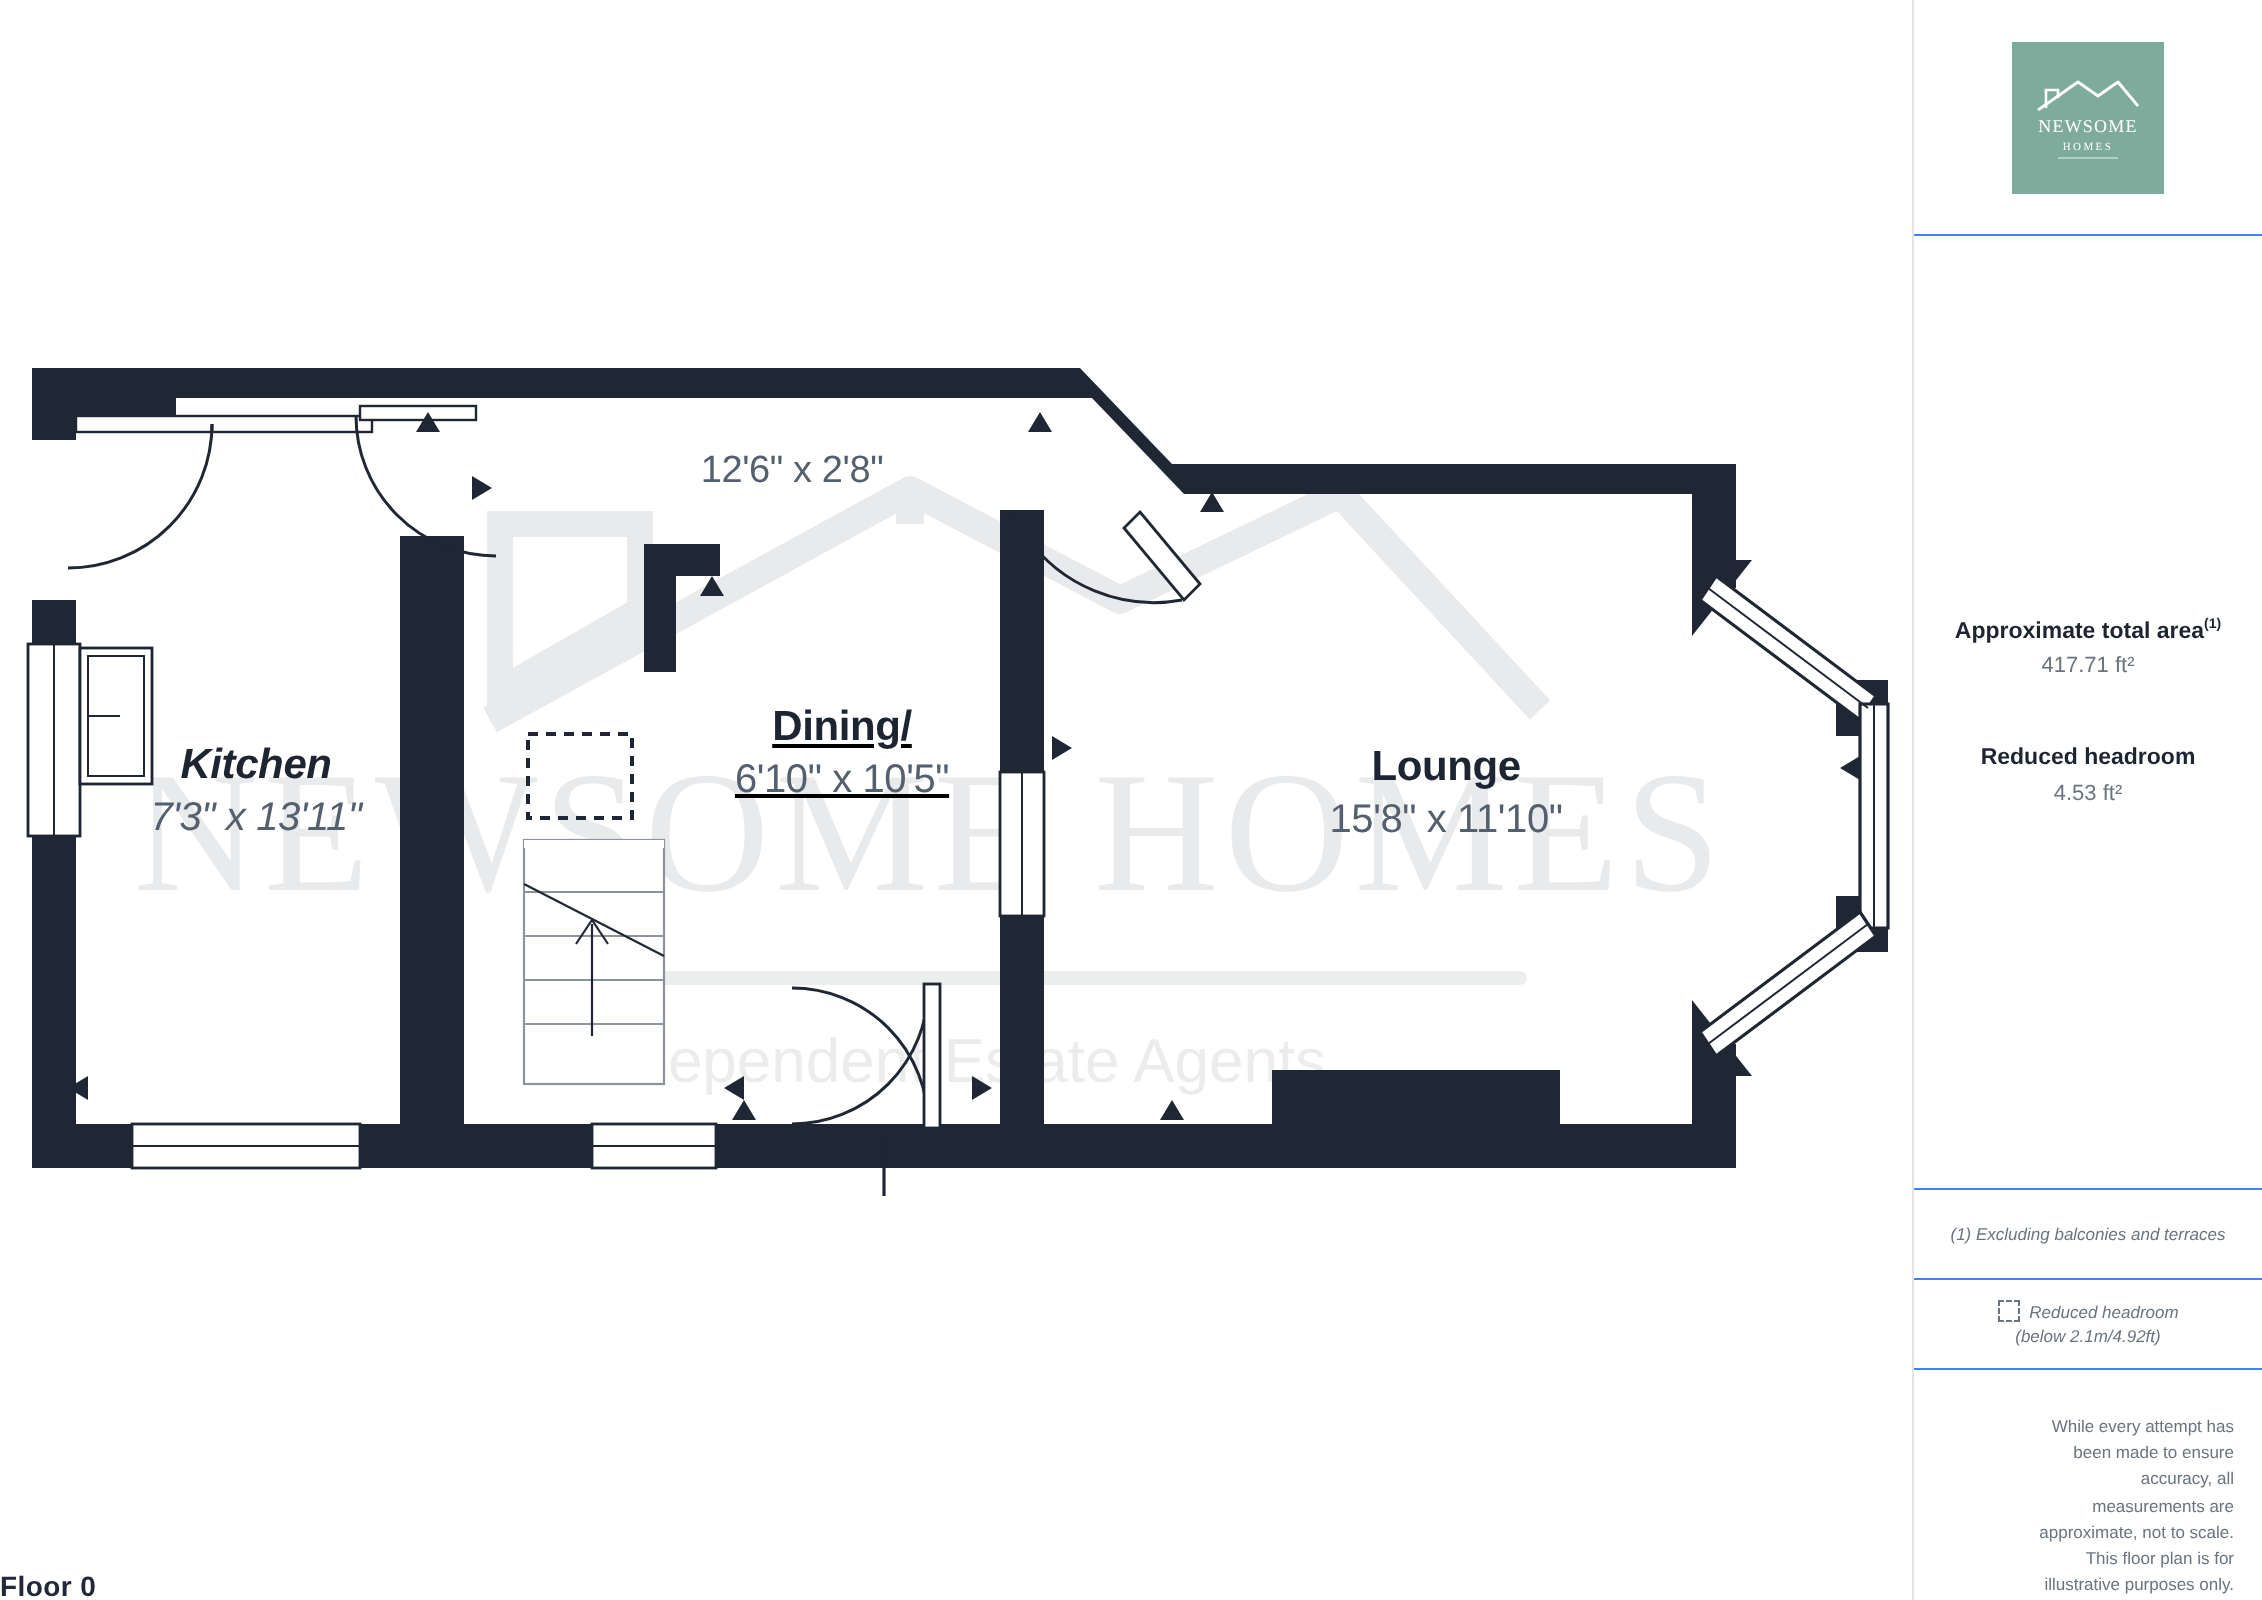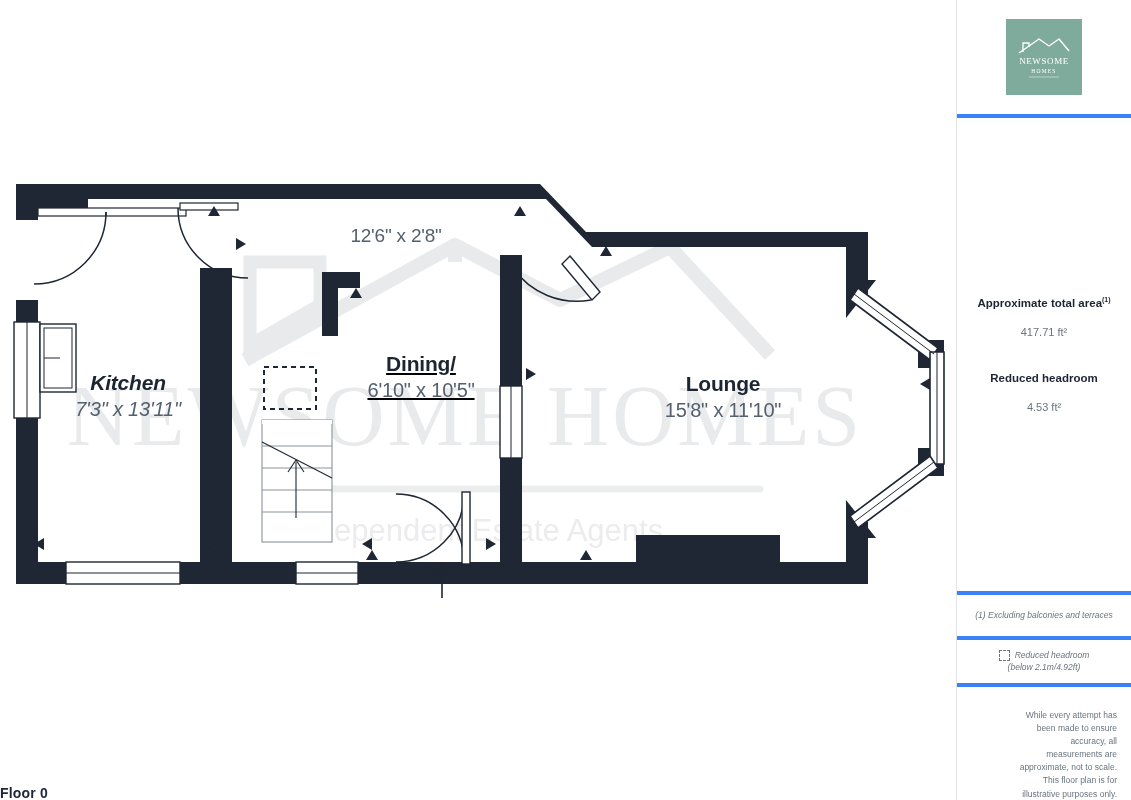--- a/index.html
+++ b/index.html
@@ -77,21 +77,21 @@
     left: 956px; top: 0;
     width: 175px;
     height: 800px;
     background: #ffffff;
     border-left: 1px solid #e2e5e8;
     box-sizing: border-box;
   }
   .sb-sec {
     box-sizing: border-box;
     width: 100%;
-    border-bottom: 4px solid #3b82f6;
+    border-bottom: 1px solid #3b82f6;
   }
   .sb-logo-sec {
     height: 118px;
     display: flex;
     align-items: center;
     justify-content: center;
   }
   .logo-tile {
     width: 76px; height: 76px;
     background: #7fab9c;
@@ -115,21 +115,21 @@
     font-size: 11.5px;
     font-weight: 700;
     color: #1d2533;
     text-align: center;
   }
   .area-title sup { font-size: 7px; font-weight: 700; }
   .area-val {
     font-size: 11px;
     color: #6a747f;
     text-align: center;
-    margin-top: 17px;
+    margin-top: 6px;
   }
   .area-gap { height: 34px; }
 
   .sb-note-sec {
     min-height: 45px;
     display: flex;
     align-items: center;
     justify-content: center;
     padding: 9px 10px;
     box-sizing: border-box;

